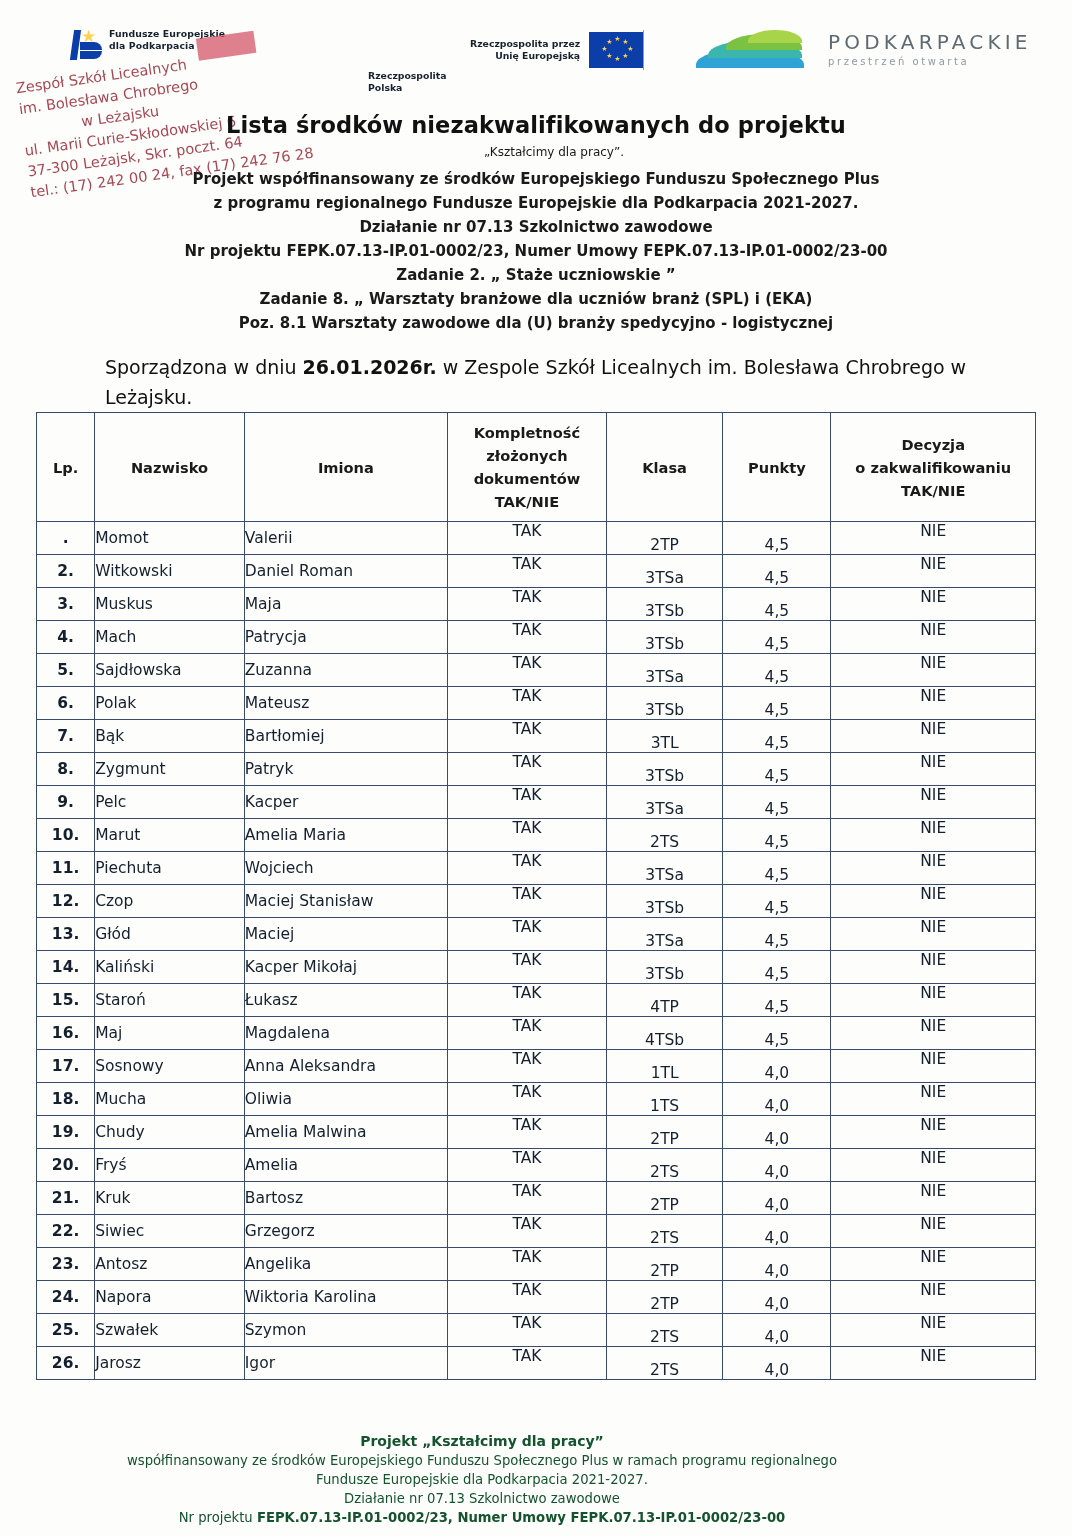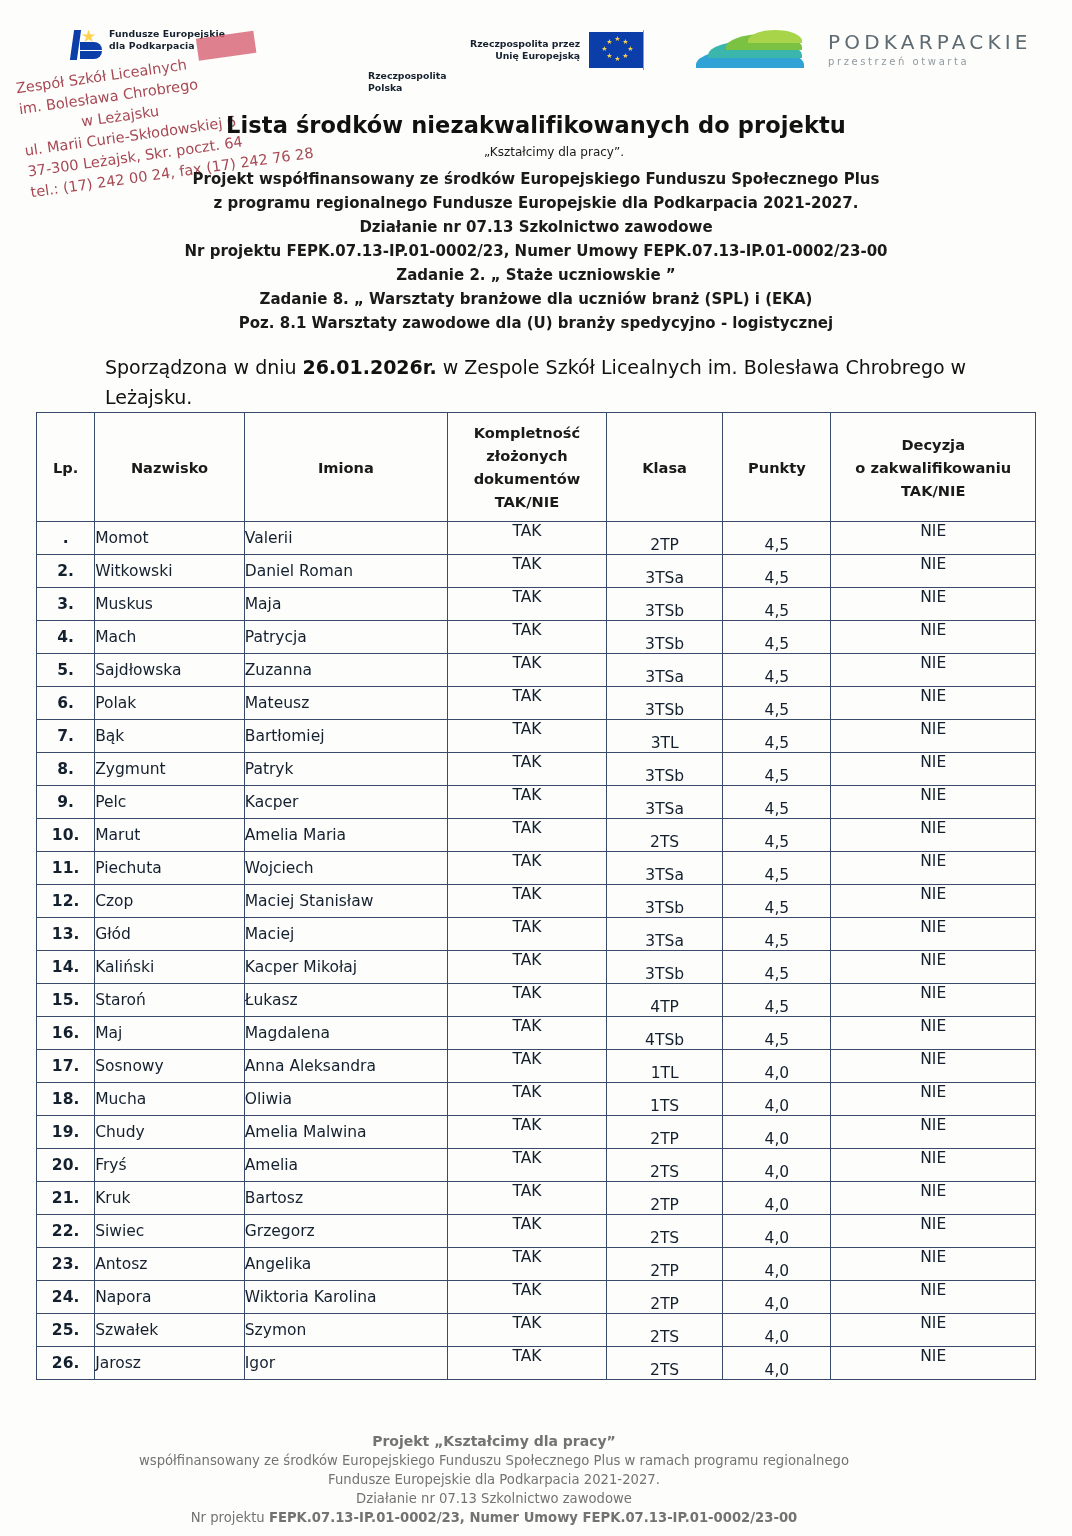--- a/index.html
+++ b/index.html
@@ -261,26 +261,26 @@
   td.imie { padding-left: 10px; }
   td.komp { text-align: center; vertical-align: top; padding-top: 2px; }
   td.klasa{ text-align: center; vertical-align: bottom; padding-bottom: 3px; }
   td.pkt  { text-align: center; vertical-align: bottom; padding-bottom: 3px; }
   td.dec  { text-align: center; vertical-align: top; padding-top: 3px; }
 
   
   .footer {
     position: absolute;
     top: 1432px;
-    left: 16px;
+    left: 4px;
     width: 956px;
     text-align: center;
     font-size: 13.2px;
     line-height: 19px;
-    color: #737373;
+    color: #14532d;
   }
   .footer .f1 { font-weight: bold; font-size: 14px; }
   .footer .f4 { font-weight: bold; }
 </style>
 </head>
 <body>
 
 <div class="page">
 
   <div class="logo-bar">

